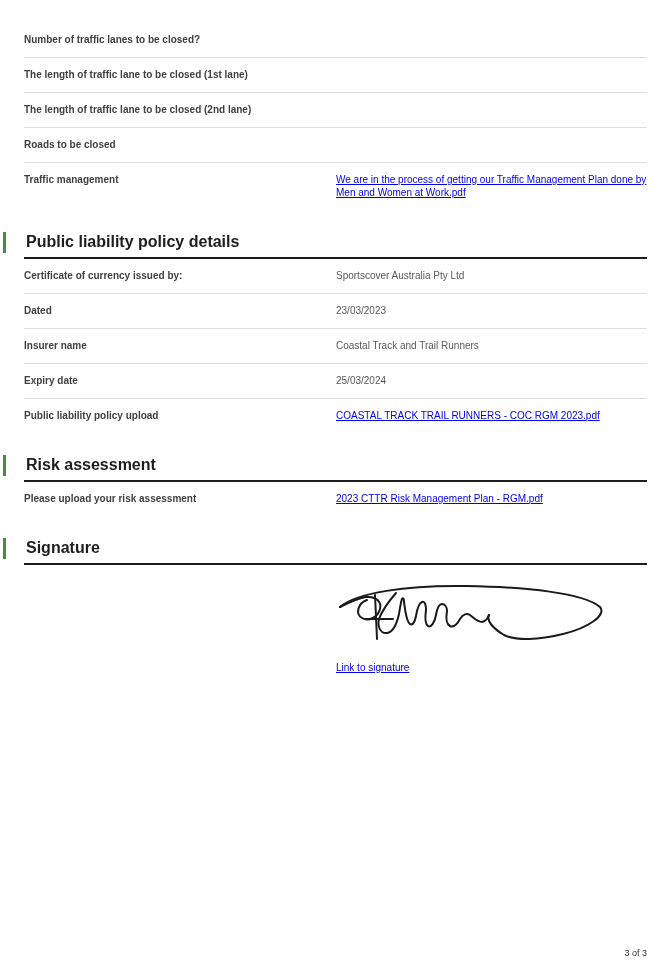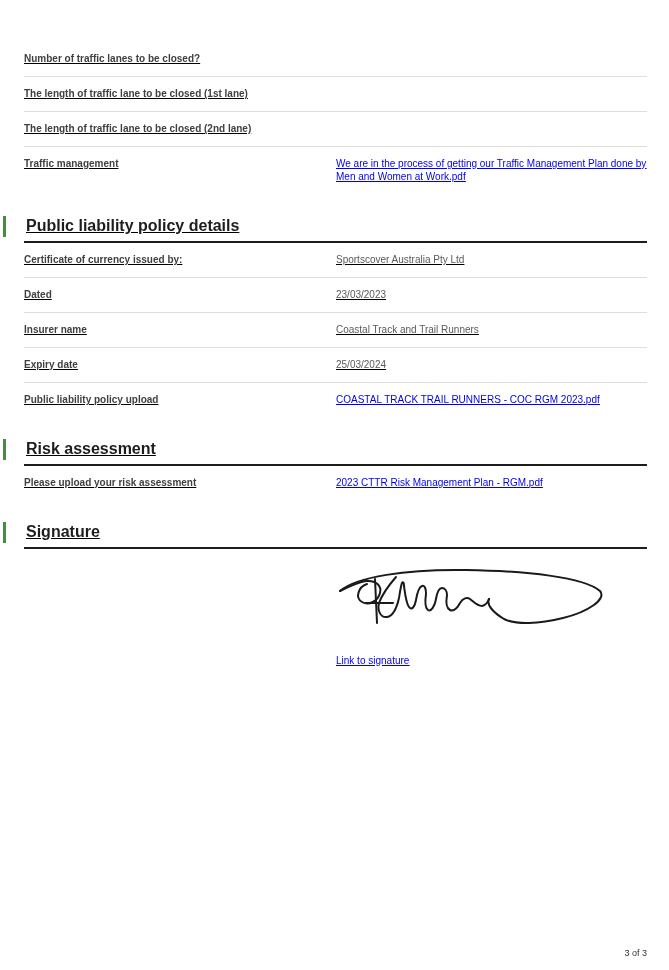--- a/index.html
+++ b/index.html
@@ -8,23 +8,22 @@
     position: relative;
     width: 669px;
     height: 970px;
     background: #ffffff;
     font-family: "Liberation Sans", sans-serif;
     overflow: hidden;
   }
   .content {
     position: absolute;
     left: 24px;
-    top: 42px;
+    top: 23px;
     width: 623px;
-    text-decoration: underline;
   }
   .row {
     display: flex;
     align-items: flex-start;
     padding: 10px 0 11px 0;
     border-bottom: 1px solid #dedede;
   }
   .row.no-border { border-bottom: none; }
   .field-label {
     width: 312px;
@@ -67,21 +66,21 @@
     top: 0;
     width: 3px;
     height: 21px;
     background: #4a8b44;
   }
   .signature-block {
     margin-left: 312px;
     margin-top: 12px;
   }
   .signature-svg { display: block; }
-  .signature-link-wrap { margin-top: 9px; }
+  .signature-link-wrap { margin-top: 0; }
   .page-footer {
     position: absolute;
     right: 22px;
     top: 948px;
     font-size: 9px;
     color: #333333;
   }
 </style>
 </head>
 <body>
@@ -93,20 +92,24 @@
       <div class="row">
         <div class="field-label">Number of traffic lanes to be closed?</div>
         <div class="field-value"></div>
       </div>
       <div class="row">
         <div class="field-label">The length of traffic lane to be closed (1st lane)</div>
         <div class="field-value"></div>
       </div>
       <div class="row">
         <div class="field-label">The length of traffic lane to be closed (2nd lane)</div>
+        <div class="field-value"></div>
+      </div>
+      <div class="row">
+        <div class="field-label">Roads to be closed</div>
         <div class="field-value"></div>
       </div>
       <div class="row no-border">
         <div class="field-label">Traffic management</div>
         <div class="field-value">
           <a class="link">We are in the process of getting our Traffic Management Plan done by Men and Women at Work.pdf</a>
         </div>
       </div>
     </section>
 

